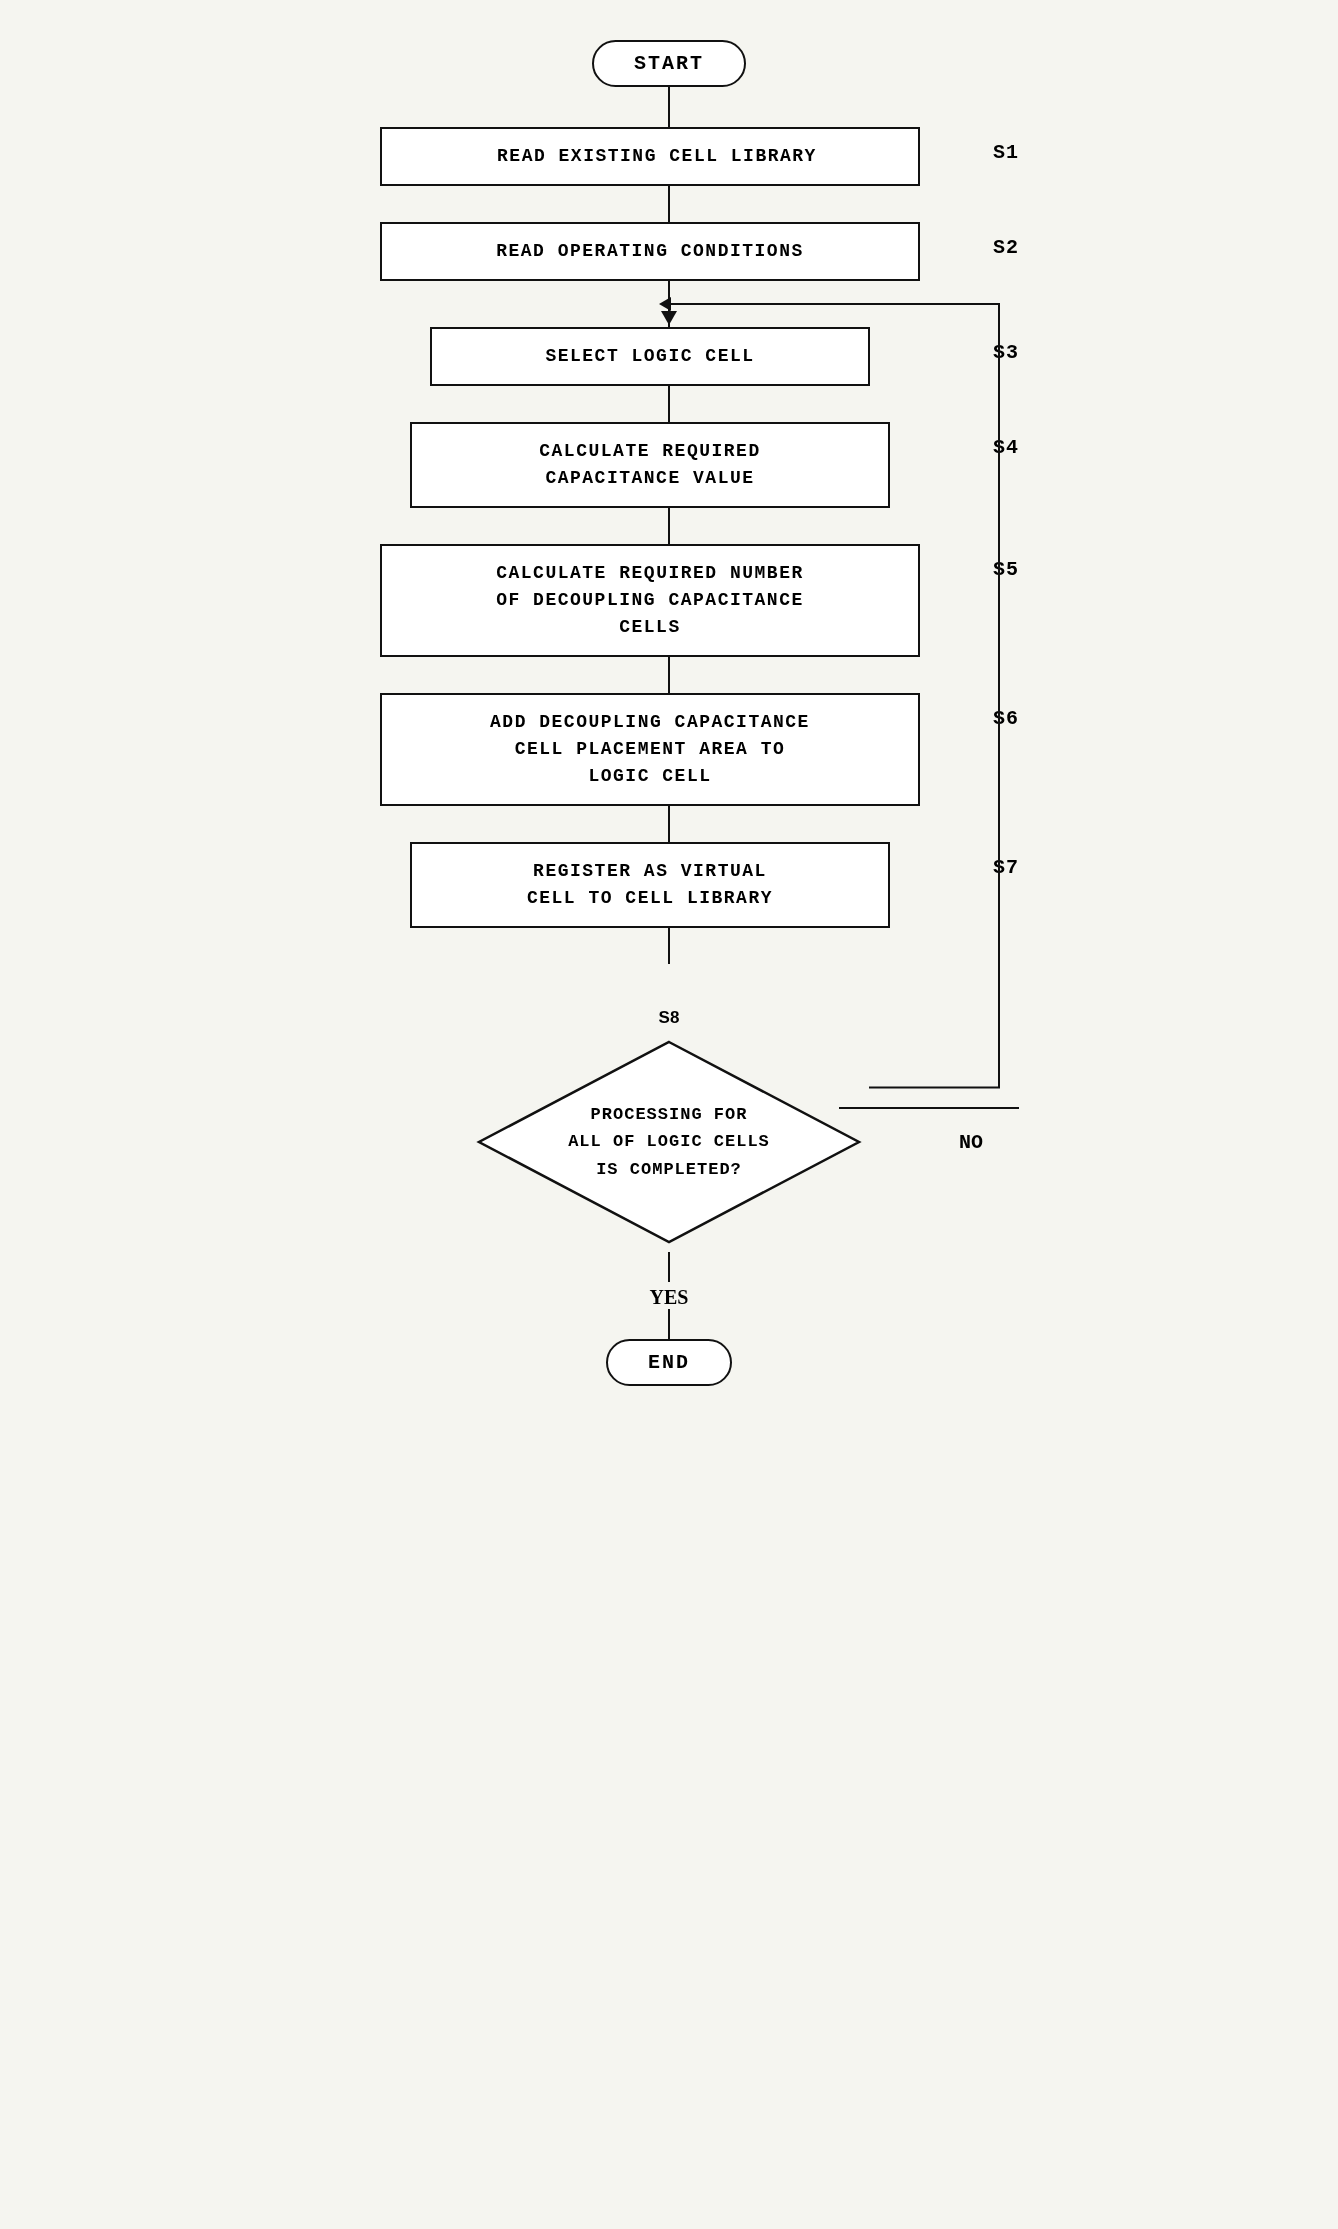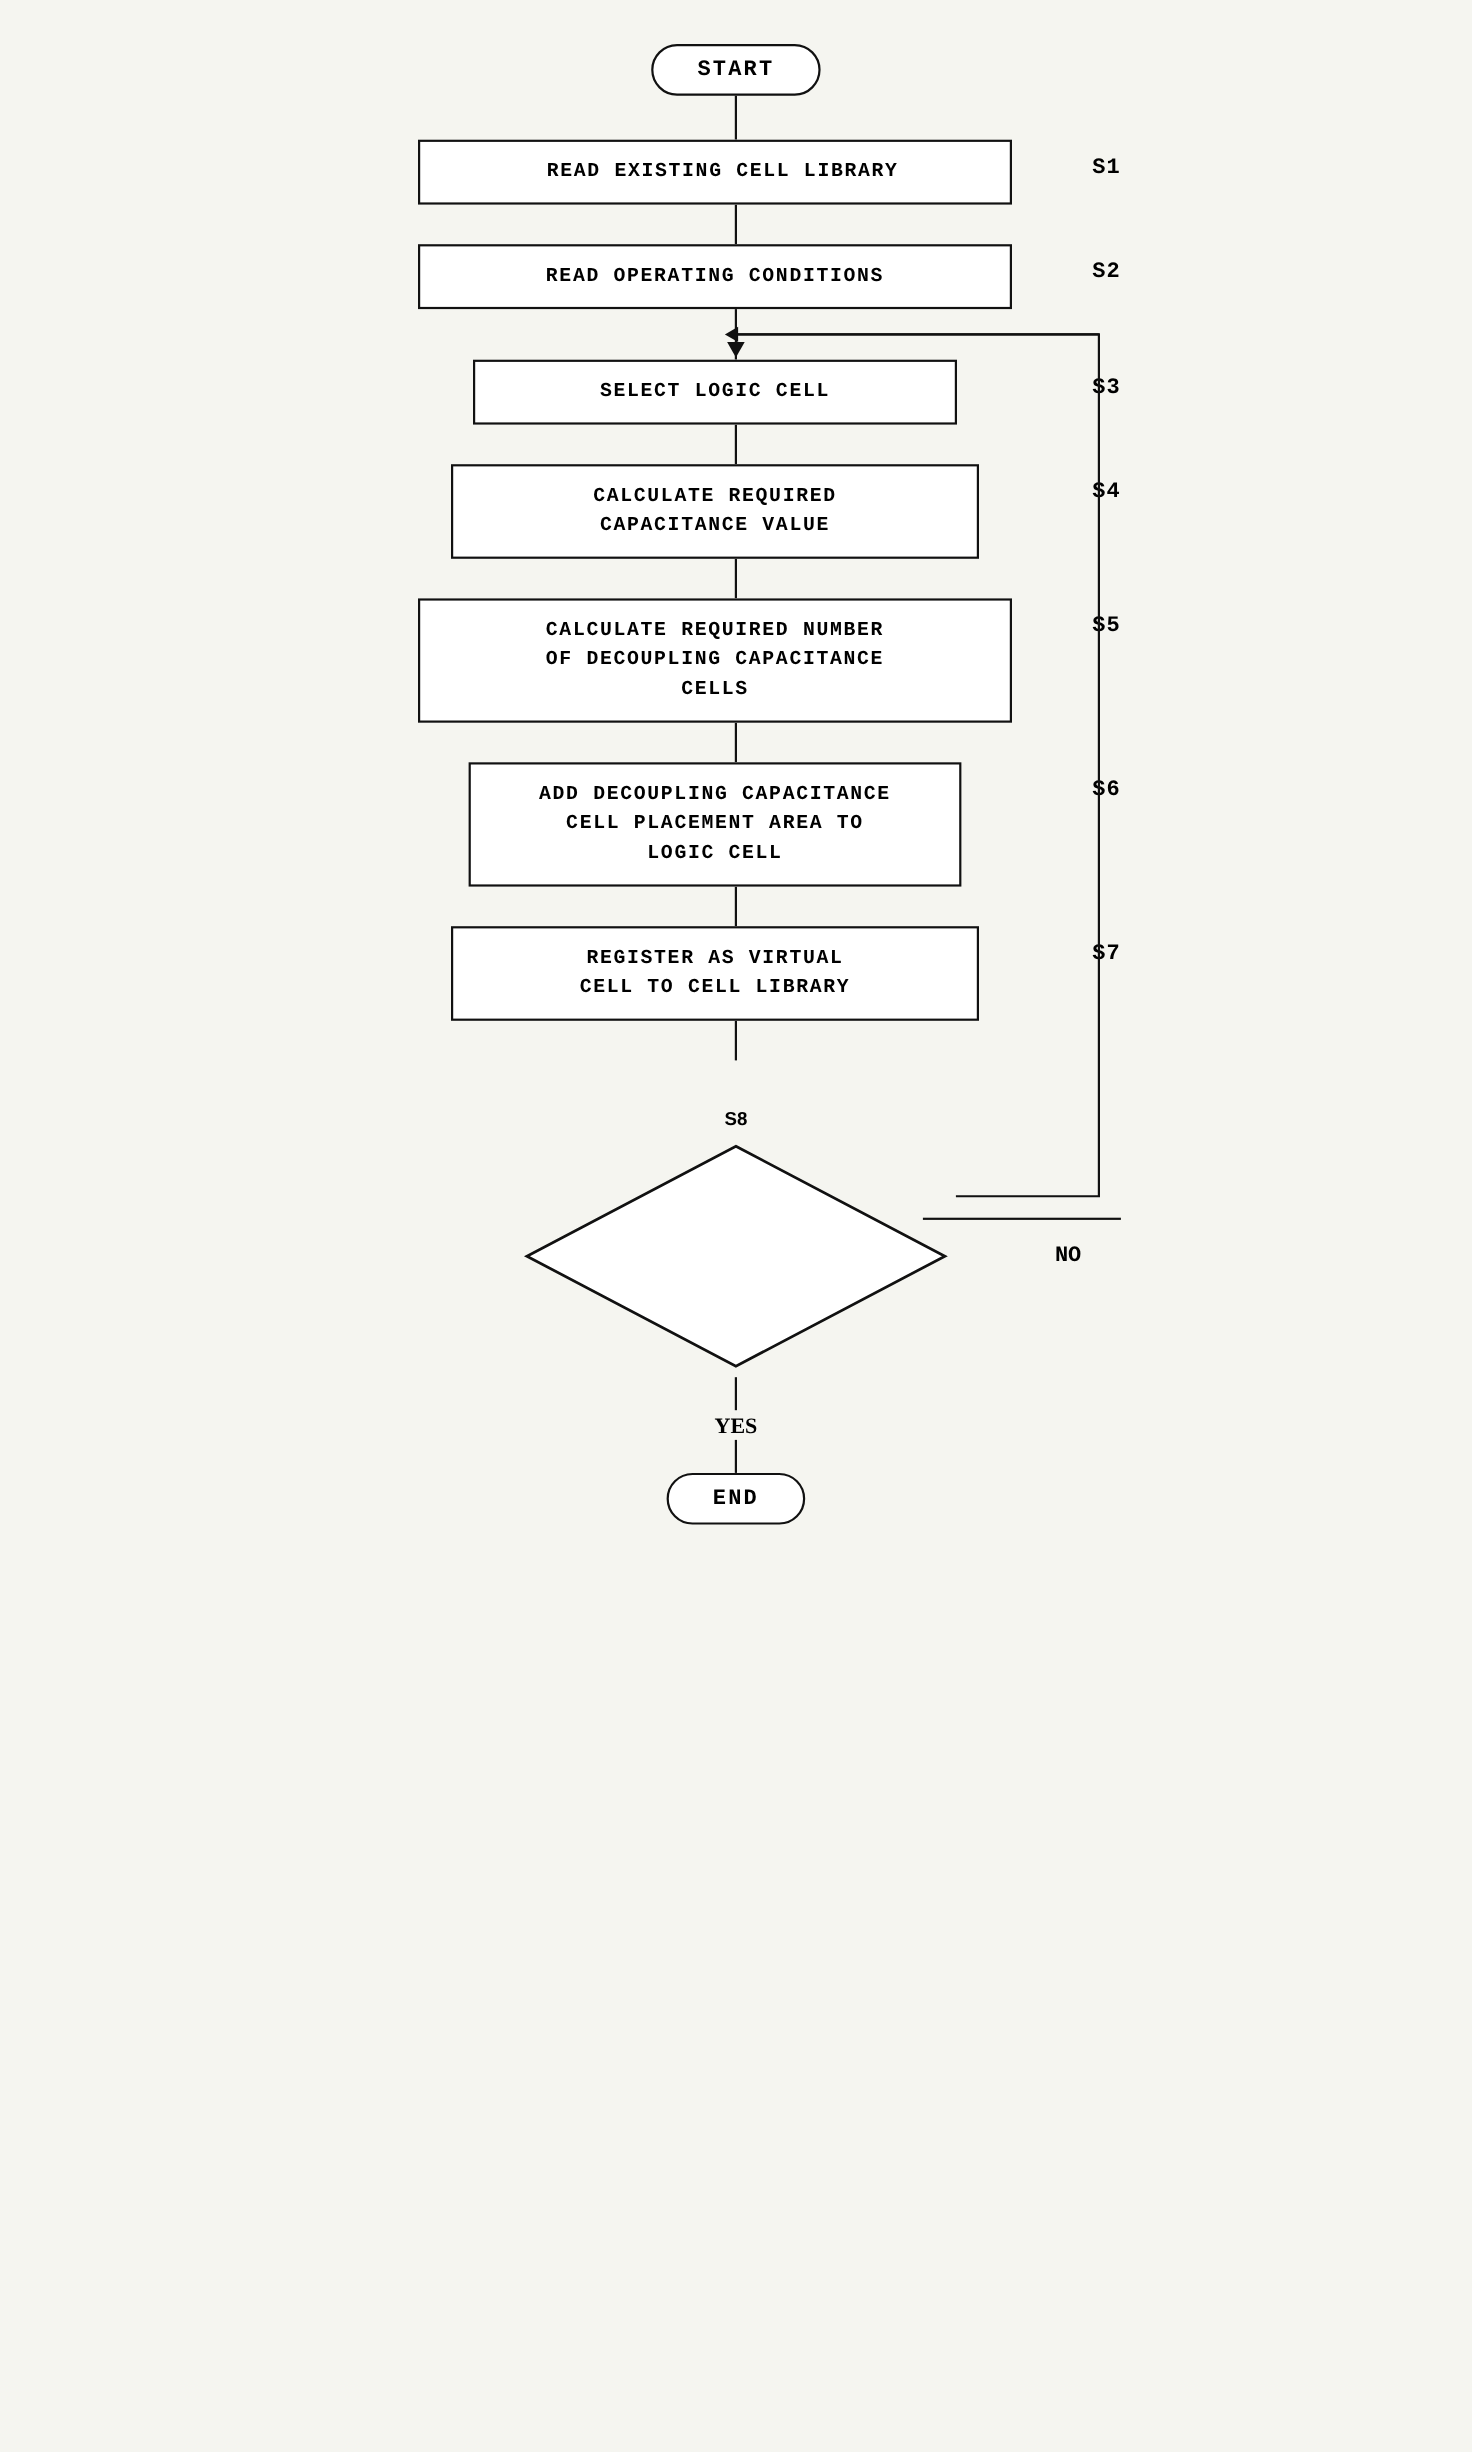--- a/index.html
+++ b/index.html
@@ -135,21 +135,21 @@
 OF DECOUPLING CAPACITANCE
 CELLS</div>
     </div>
     <div class="step-label">S5</div>
   </div>
 
   <div class="connector-line" style="height:36px;"></div>
 
   <div class="step-row">
     <div class="box-wrapper">
-      <div class="box-rect" style="width:448px; white-space:pre-line;">ADD DECOUPLING CAPACITANCE
+      <div class="box-rect" style="width:540px; white-space:pre-line;">ADD DECOUPLING CAPACITANCE
 CELL PLACEMENT AREA TO
 LOGIC CELL</div>
     </div>
     <div class="step-label">S6</div>
   </div>
 
   <div class="connector-line" style="height:36px;"></div>
 
   <div class="step-row">
     <div class="box-wrapper">
@@ -164,20 +164,23 @@
   <div style="position:relative; width:100%;">
 
     <div style="text-align:center; font-size:17px; font-weight:bold; font-family:Liberation Sans, sans-serif; margin-bottom:4px;margin-top:44px;">S8</div>
 
     <div style="position:relative; display:flex; justify-content:center; align-items:center;">
 
       <svg width="400" height="220" viewBox="0 0 400 220">
         <polygon points="200,10 390,110 200,210 10,110" fill="white" stroke="#111" stroke-width="2.5"></polygon>
       </svg>
 
+      <div style="position:absolute; text-align:center; font-size:17px; font-weight:bold; font-family:'Courier New',monospace; letter-spacing:1px; line-height:1.6; white-space:pre-line;">PROCESSING FOR
+ALL OF LOGIC CELLS
+IS COMPLETED?</div>
 
       <div style="position:absolute; right:36px; top:50%; transform:translateY(-50%); font-size:20px; font-weight:bold; font-family:Liberation Mono, monospace;">NO</div>
     </div>
 
     <div style="position:absolute; right:0; top:50%; width:calc(50% - 200px + 30px); height:2px; background:#111; transform:translateY(-50%);"></div>
 
   </div>
 
   <div style="display:flex; flex-direction:column; align-items:center;">
     <div class="connector-line" style="height:30px;"></div>

